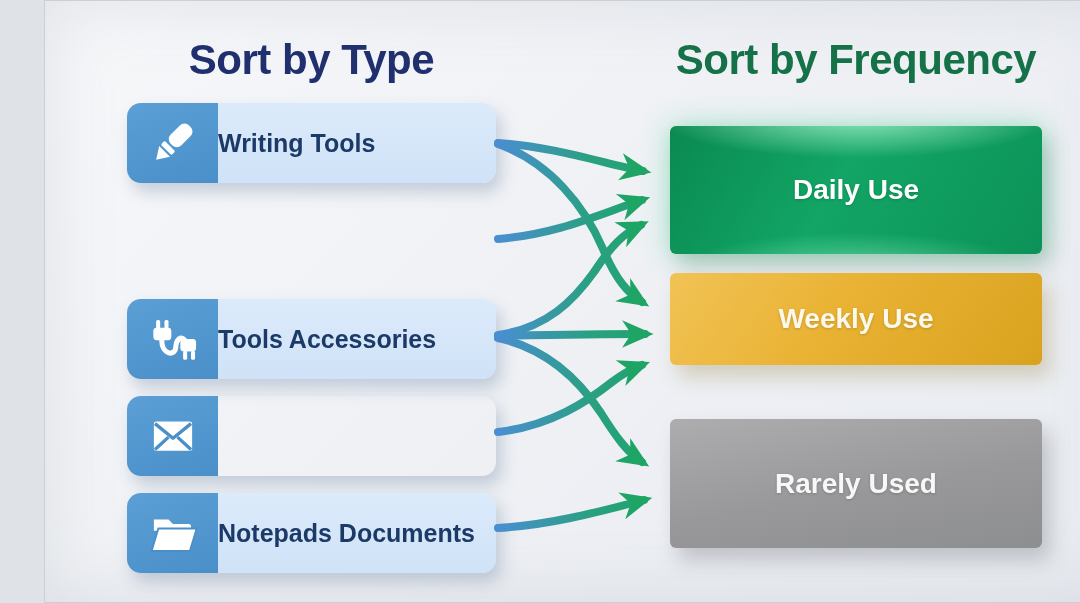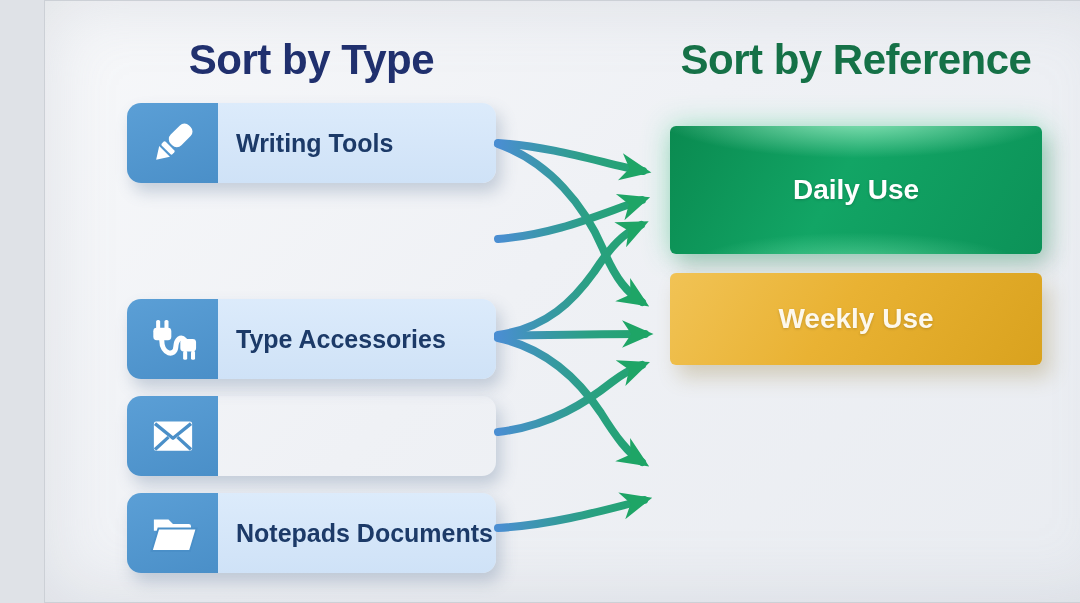--- a/index.html
+++ b/index.html
@@ -32,21 +32,20 @@
     width:91px;flex:0 0 91px;
     background:linear-gradient(160deg,#5b9fd6 0%,#4a8fc8 100%);
     border-radius:14px 0 0 14px;
     display:flex;align-items:center;justify-content:center;
   }
   .card-label{
     flex:1;
     background:linear-gradient(180deg,#dcebfb 0%,#cfe2f7 100%);
     border-radius:0 14px 14px 0;
     display:flex;align-items:center;
-    padding-left:18px;
     font-size:25px;font-weight:700;color:#1c3a68;
     white-space:nowrap;
   }
 
   .freq-box{
     position:absolute;left:625px;width:372px;
     display:flex;align-items:center;justify-content:center;
     border-radius:6px;
     font-size:28px;font-weight:700;color:#ffffff;
     text-shadow:0 1px 3px rgba(0,0,0,0.18);
@@ -76,21 +75,21 @@
   svg.arrows path.flow{
     fill:none;stroke:url(#flowGrad);stroke-width:8;stroke-linecap:round;
   }
 </style>
 </head>
 <body>
 
 <div class="canvas">
 
   <div class="col-title title-type">Sort by Type</div>
-  <div class="col-title title-freq">Sort by Reference</div>
+  <div class="col-title title-freq">Sort by Frequency</div>
 
   <div class="card" style="top:102px">
     <div class="card-icon">
       <svg width="52" height="52" viewBox="0 0 48 48">
         <g transform="rotate(45 24 24)" fill="#ffffff">
           <rect x="17" y="2" width="14" height="24" rx="6"></rect>
           <rect x="17" y="28" width="14" height="5" rx="1.5"></rect>
           <path d="M17 35 h14 l-7 11 z"></path>
         </g>
       </svg>
@@ -106,21 +105,21 @@
         <g fill="#ffffff">
           <rect x="9" y="7" width="3.6" height="8" rx="1.5"></rect>
           <rect x="16.4" y="7" width="3.6" height="8" rx="1.5"></rect>
           <rect x="6.5" y="14" width="16" height="11" rx="3"></rect>
           <rect x="30.5" y="24" width="14" height="11" rx="3"></rect>
           <rect x="33" y="34.5" width="3.6" height="8" rx="1.5"></rect>
           <rect x="40" y="34.5" width="3.6" height="8" rx="1.5"></rect>
         </g>
       </svg>
     </div>
-    <div class="card-label">Type Accessories</div>
+    <div class="card-label">Tools Accessories</div>
   </div>
 
   <div class="card" style="top:395px">
     <div class="card-icon">
       <svg width="54" height="54" viewBox="0 0 48 48">
         <rect x="7" y="11" width="34" height="26" rx="2" fill="#ffffff"></rect>
         <path d="M8 13 L24 26 L40 13" fill="none" stroke="#4a8fc8" stroke-width="3" stroke-linejoin="round"></path>
         <path d="M8 36 L20 25 M40 36 L28 25" fill="none" stroke="#4a8fc8" stroke-width="3"></path>
       </svg>
     </div>
@@ -135,20 +134,23 @@
     </div>
     <div class="card-label">Notepads Documents</div>
   </div>
 
   <div class="freq-box freq-daily">
     <span>Daily Use</span>
   </div>
   <div class="freq-box freq-weekly">
     <span>Weekly Use</span>
   </div>
+  <div class="freq-box freq-rarely">
+    <span>Rarely Used</span>
+  </div>
 
   <svg class="arrows" width="1080" height="603" viewBox="0 0 1080 603">
     <defs>
       <linearGradient id="flowGrad" gradientUnits="userSpaceOnUse" x1="453" y1="0" x2="618" y2="0">
         <stop offset="0" stop-color="#4a8ed2"></stop>
         <stop offset="0.55" stop-color="#2aa083"></stop>
         <stop offset="1" stop-color="#1ea566"></stop>
       </linearGradient>
       <marker id="arrowHead" viewBox="0 0 10 10" refX="7" refY="5" markerWidth="4.1" markerHeight="4.1" orient="auto-start-reverse">
         <path d="M0 0.8 L9.6 5 L0 9.2 L2.8 5 Z" fill="#1ea566"></path>

